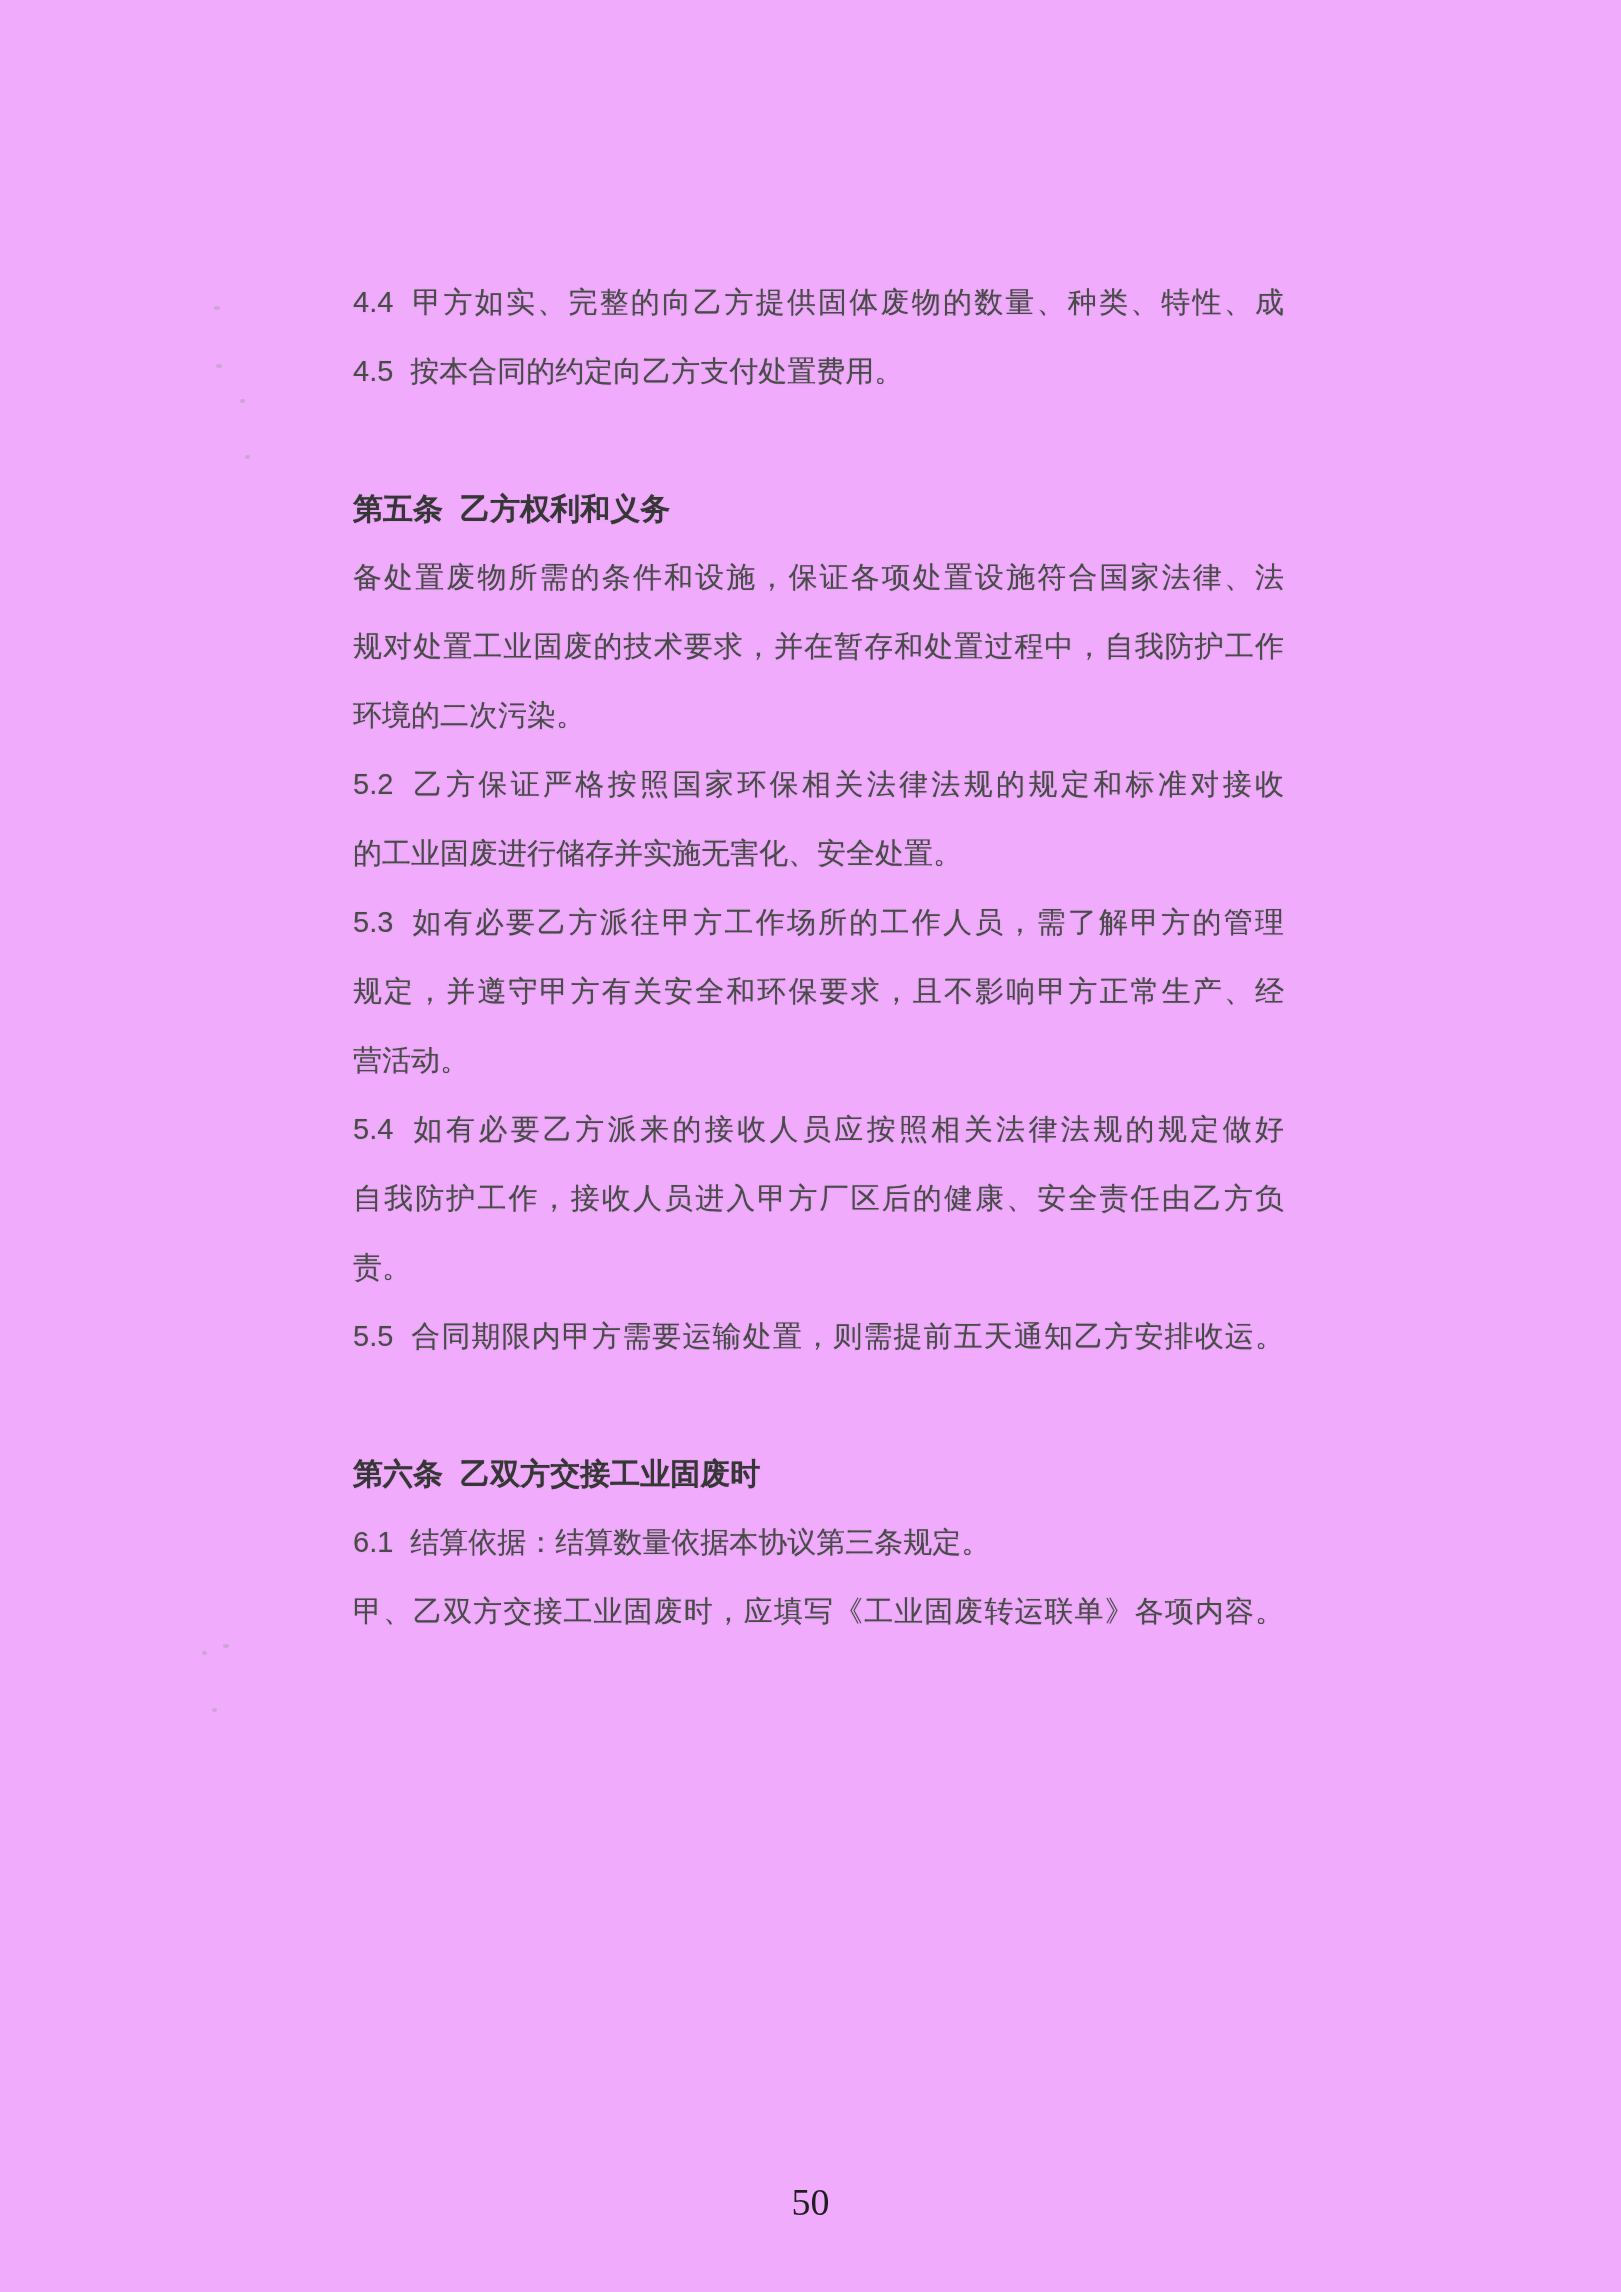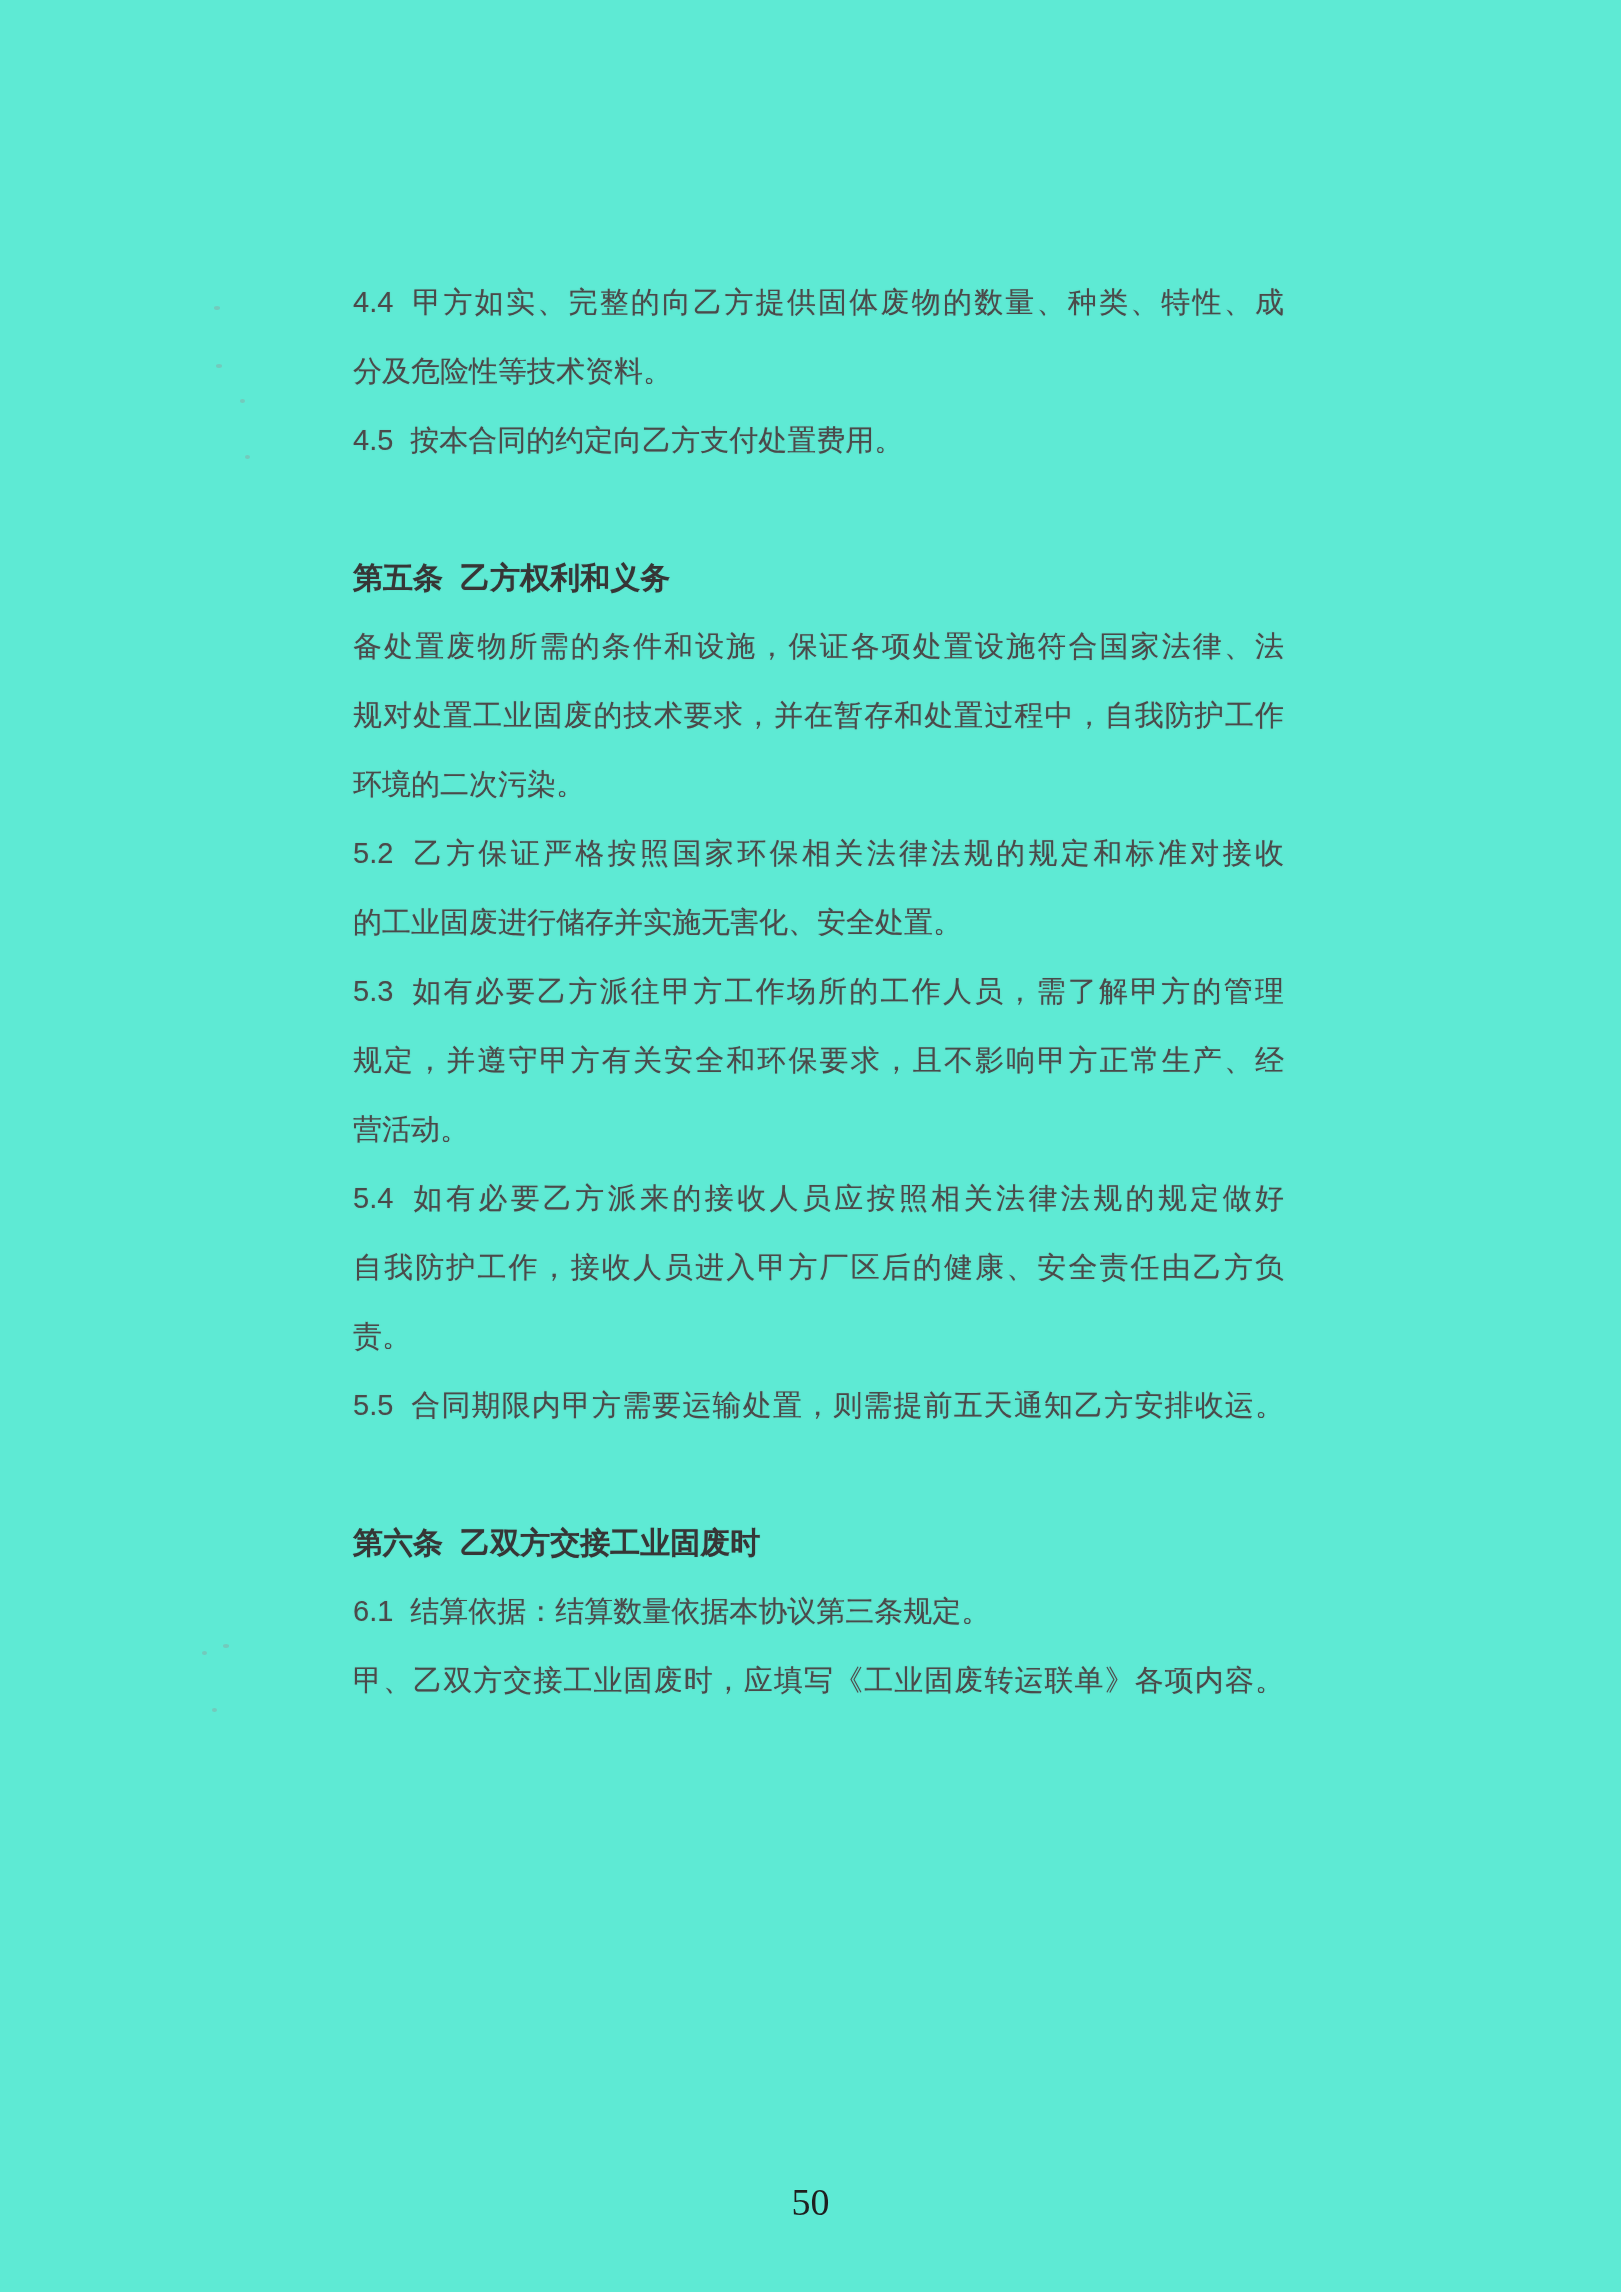--- a/index.html
+++ b/index.html
@@ -4,21 +4,21 @@
 <style>
   html, body {
     margin: 0;
     padding: 0;
     background: #ffffff;
   }
   .page {
     position: relative;
     width: 1621px;
     height: 2293px;
-    background: #5eead4;
+    background: #f0abfc;
     overflow: hidden;
     font-family: "Liberation Sans", sans-serif;
   }
   .content {
     position: absolute;
     left: 353px;
     top: 268px;
     width: 931px;
   }
   .line {
@@ -56,21 +56,20 @@
     border-radius: 50%;
     background: rgba(150,150,150,0.38);
   }
 </style>
 </head>
 <body>
 
 <div class="page">
   <div class="content" id="content">
       <div class="line just">4.4 甲方如实、完整的向乙方提供固体废物的数量、种类、特性、成</div>
-      <div class="line">分及危险性等技术资料。</div>
       <div class="line">4.5 按本合同的约定向乙方支付处置费用。</div>
       <div class="line heading">第五条 乙方权利和义务</div>
       <div class="line just">备处置废物所需的条件和设施，保证各项处置设施符合国家法律、法</div>
       <div class="line just">规对处置工业固废的技术要求，并在暂存和处置过程中，自我防护工作</div>
       <div class="line">环境的二次污染。</div>
       <div class="line just">5.2 乙方保证严格按照国家环保相关法律法规的规定和标准对接收</div>
       <div class="line">的工业固废进行储存并实施无害化、安全处置。</div>
       <div class="line just">5.3 如有必要乙方派往甲方工作场所的工作人员，需了解甲方的管理</div>
       <div class="line just">规定，并遵守甲方有关安全和环保要求，且不影响甲方正常生产、经</div>
       <div class="line">营活动。</div>

